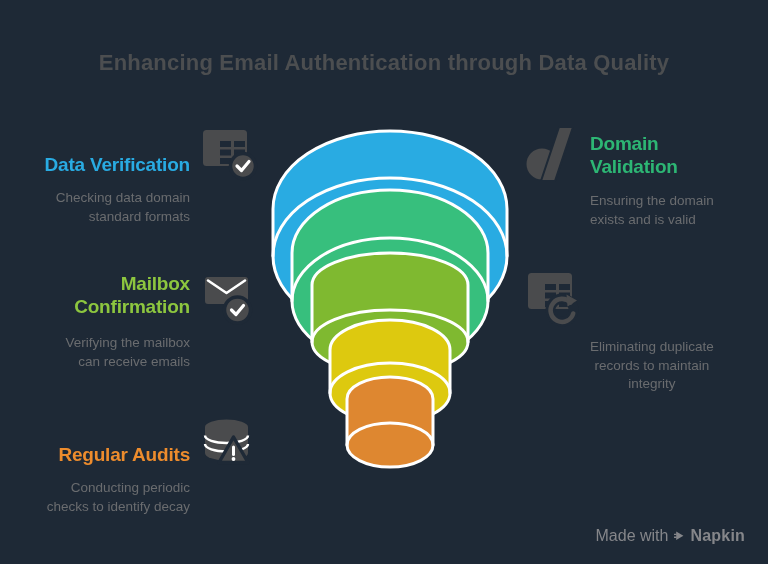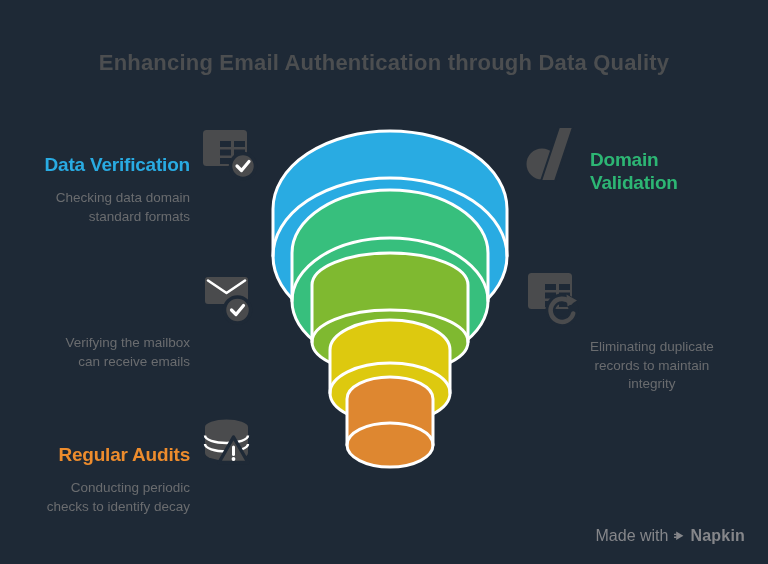--- a/index.html
+++ b/index.html
@@ -74,20 +74,22 @@
         <rect x="19" y="21.5" width="11" height="6"></rect>
           <rect x="33" y="21.5" width="11" height="6"></rect>
         <rect x="19" y="30" width="11" height="6"></rect>
           <rect x="33" y="30" width="11" height="6"></rect>
       </g>
       <circle cx="42" cy="38" r="12.5" fill="currentColor" stroke="var(--background,#1E2936)" stroke-width="3.5"></circle>
       <path d="M36 38 L40.5 42.5 L48 33.5" fill="none" stroke="#fff" stroke-width="3.2" stroke-linecap="round" stroke-linejoin="round"></path>
     </svg>
   </div>
 
+  <div class="item-heading left-col" style="top: 272px; color: rgb(141, 198, 63);">Mailbox
+Confirmation</div>
   <div class="item-desc left-col" style="top:334px;">Verifying the mailbox
 can receive emails</div>
   <div class="icon" style="left:204px;top:274px;">
     <svg width="52" height="52" viewBox="0 0 52 52">
       <rect x="1" y="3" width="43" height="27" rx="3" fill="currentColor"></rect>
       <path d="M4 6.5 L22.5 19 L41 6.5" fill="none" stroke="#fff" stroke-width="2.6" stroke-linecap="round" stroke-linejoin="round"></path>
       <circle cx="33.5" cy="36" r="13" fill="currentColor" stroke="var(--background,#1E2936)" stroke-width="3.5"></circle>
       <path d="M27.5 36 L32 40.5 L39.5 31.5" fill="none" stroke="#fff" stroke-width="3.2" stroke-linecap="round" stroke-linejoin="round"></path>
     </svg>
   </div>
@@ -98,22 +100,24 @@
   <div class="icon" style="left:203px;top:416px;">
     <svg width="52" height="54" viewBox="0 0 52 54">
       <path d="M2 11 A21.5 7.5 0 0 1 45 11 L45 37 A21.5 7.5 0 0 1 2 37 Z" fill="currentColor"></path>
       <path d="M2 19.5 A21.5 7.5 0 0 0 45 19.5 M2 28 A21.5 7.5 0 0 0 45 28" fill="none" stroke="#fff" stroke-width="2.4"></path>
       <path d="M30.5 21 L45 46.5 L16 46.5 Z" fill="currentColor" stroke="var(--background,#1E2936)" stroke-width="3.5" stroke-linejoin="round"></path>
       <path d="M30.5 31 L30.5 38.5" stroke="#fff" stroke-width="3" stroke-linecap="round"></path>
       <circle cx="30.5" cy="43" r="1.9" fill="#fff"></circle>
     </svg>
   </div>
 
-  <div class="item-heading right-col" style="top: 132px; color: rgb(45, 182, 116); margin-top: 16px;">Domain
+  <div class="item-heading right-col" style="top: 132px; color: rgb(45, 182, 116);">Domain
 Validation</div>
+  <div class="item-desc right-col" style="top:192px;">Ensuring the domain
+exists and is valid</div>
   <div class="icon" style="left:526px;top:126px;">
     <svg width="52" height="56" viewBox="0 0 52 56">
       <circle cx="16" cy="38" r="15.5" fill="currentColor"></circle>
       <path d="M33 1 L47 1 L29 55 L15 55 Z" fill="currentColor" stroke="var(--background,#1E2936)" stroke-width="2"></path>
     </svg>
   </div>
 
   <div class="item-desc right-col" style="top:338px;text-align:center;">Eliminating duplicate
 records to maintain
 integrity</div>

